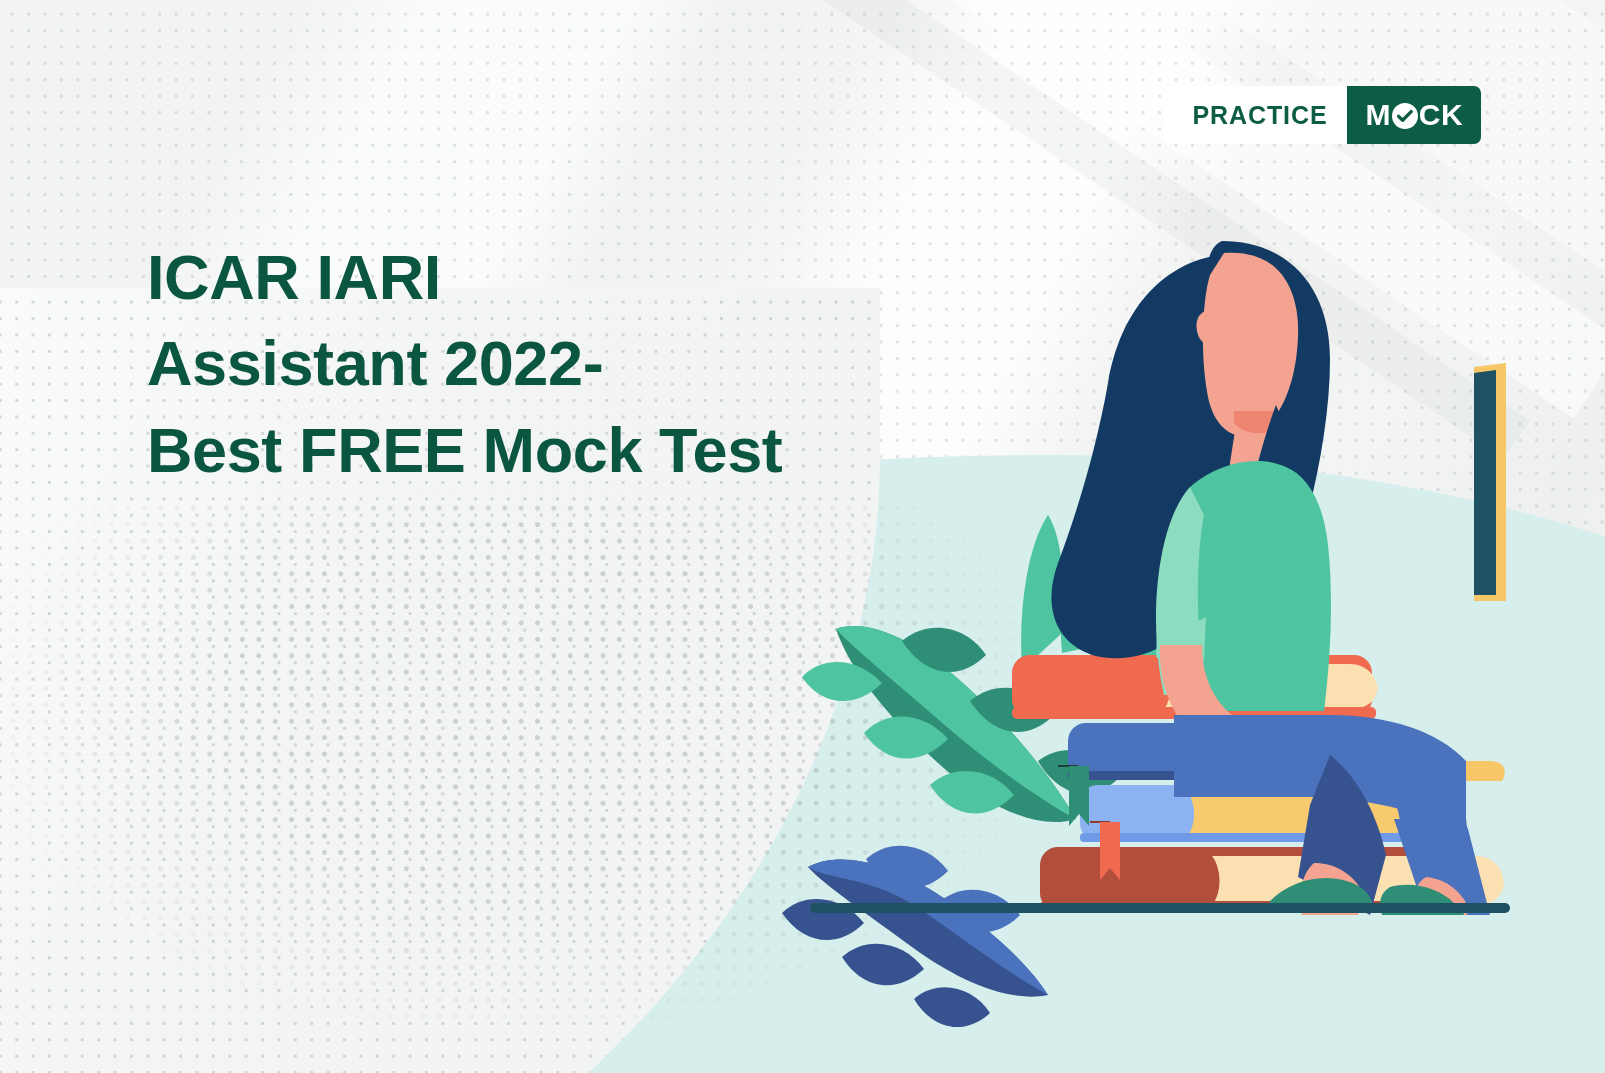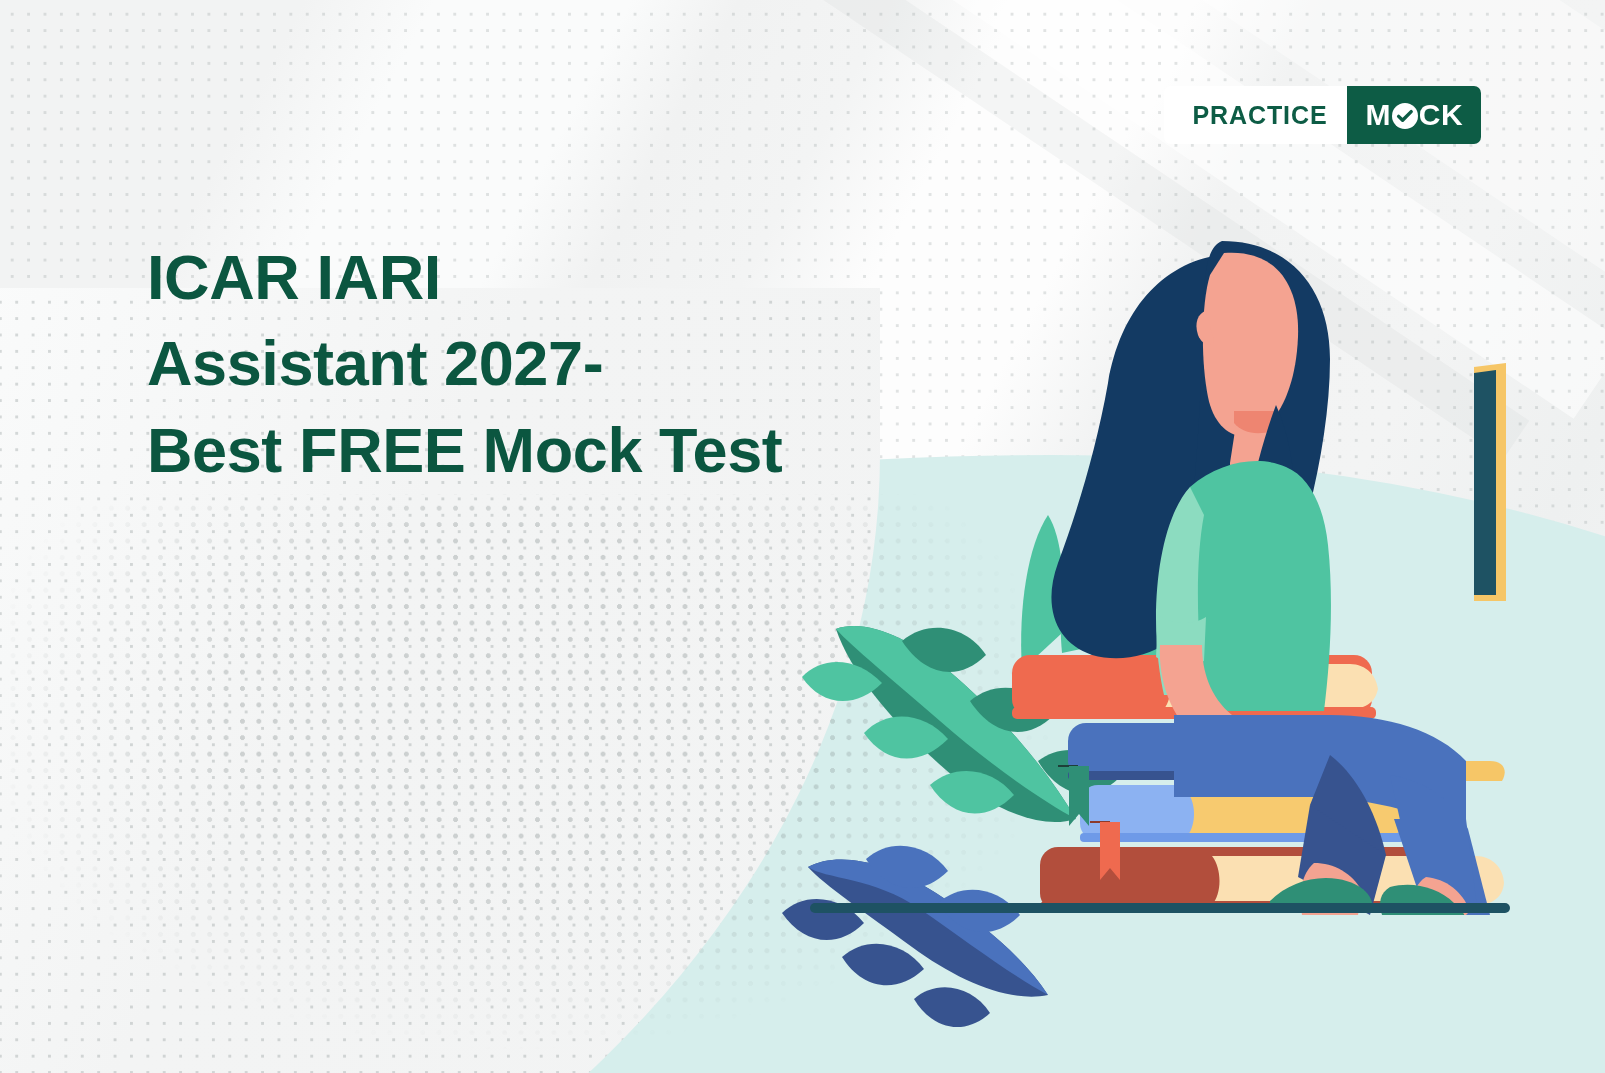--- a/index.html
+++ b/index.html
@@ -163,21 +163,21 @@
       <span class="m-o">
         <svg width="26" height="26" viewBox="0 0 26 26" aria-hidden="true">
           <path d="M6.6 13.4 L10.6 17.3 L19.2 8.6" fill="none" stroke="#0d5c45" stroke-width="3.4" stroke-linecap="round" stroke-linejoin="round"></path>
         </svg>
       </span>
       <span>CK</span>
     </div>
   </div>
 
   <h1 class="headline">ICAR IARI
-Assistant 2027-
+Assistant 2022-
 Best FREE Mock Test</h1>
 
   <div class="illo">
     <svg viewBox="0 0 740 700" xmlns="http://www.w3.org/2000/svg">
 
       <g>
 
         <path d="M232 455 C228 392 238 330 258 300 C272 322 276 368 272 418 Z" fill="#4fc4a1"></path>
         <path d="M272 438 C266 372 280 316 302 290 C318 318 318 372 310 430 Z" fill="#4fc4a1"></path>
         <path d="M302 455 C300 380 318 322 342 300 C356 334 352 396 340 450 Z" fill="#4fc4a1"></path>

